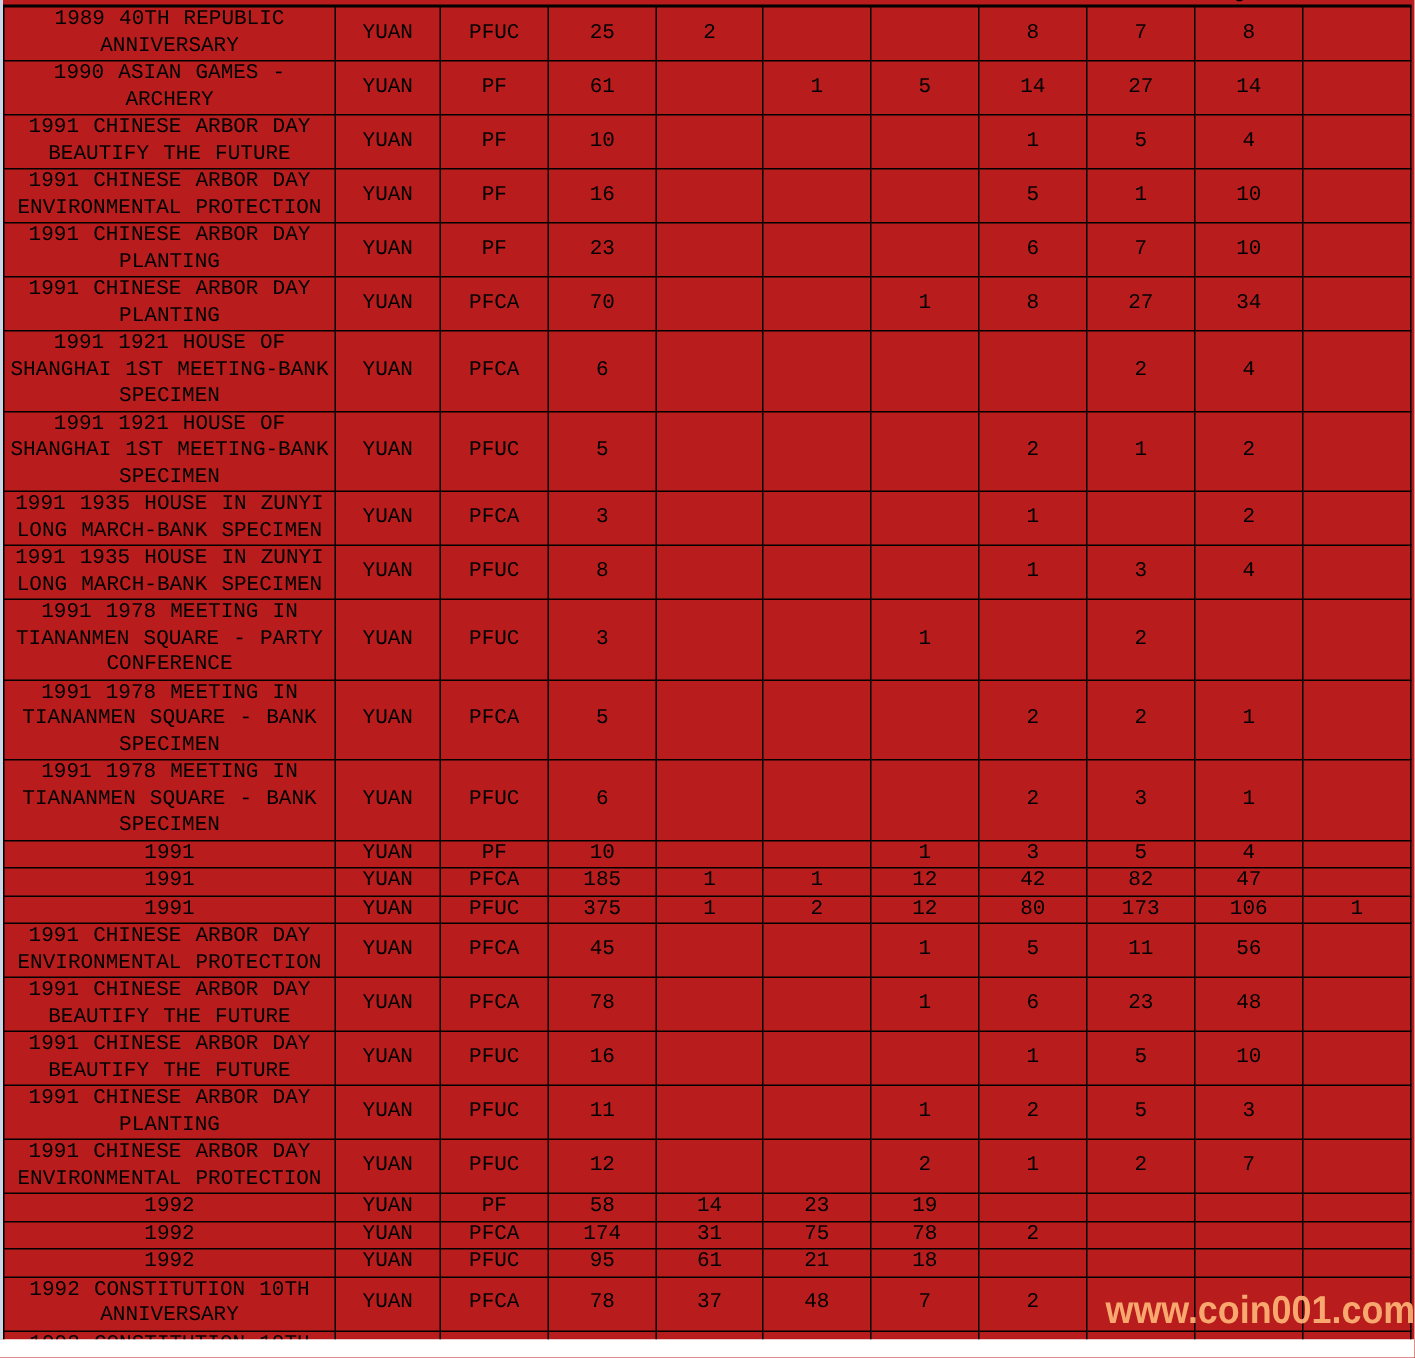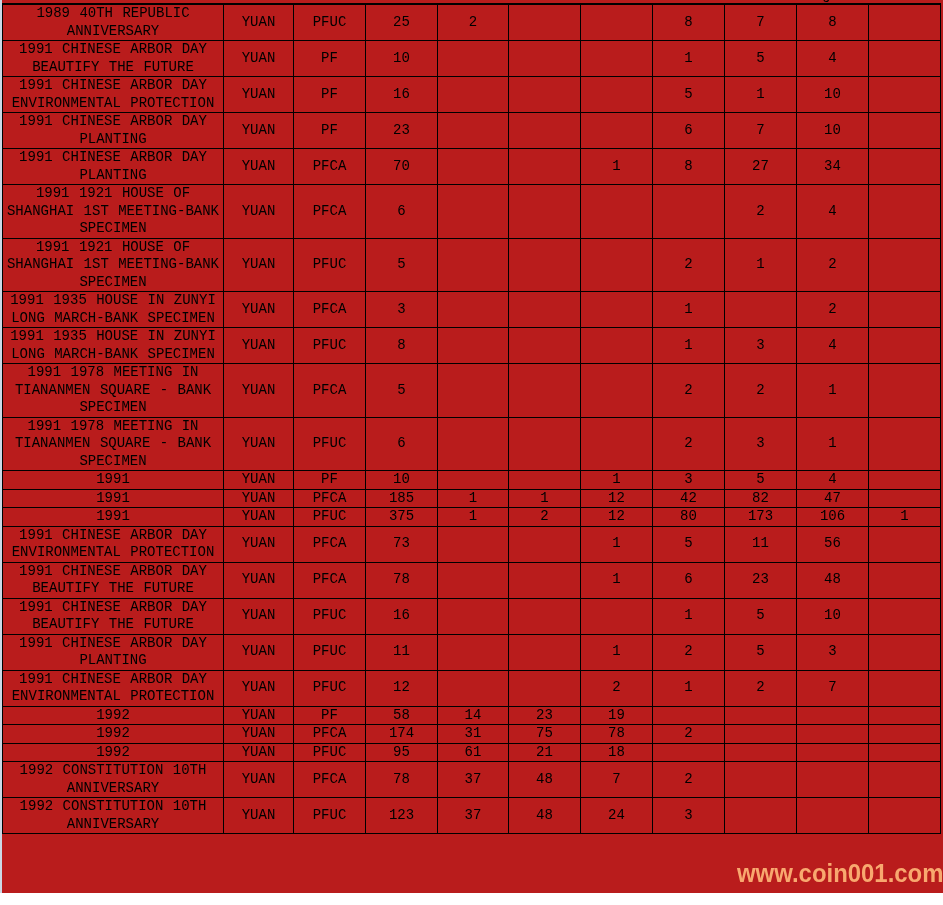--- a/index.html
+++ b/index.html
@@ -102,20 +102,33 @@
     <td>25</td>
     <td>2</td>
     <td></td>
     <td></td>
     <td>8</td>
     <td>7</td>
     <td>8</td>
     <td></td>
   </tr>
           <tr>
+    <td>1990 ASIAN GAMES - ARCHERY</td>
+    <td>YUAN</td>
+    <td>PF</td>
+    <td>61</td>
+    <td></td>
+    <td>1</td>
+    <td>5</td>
+    <td>14</td>
+    <td>27</td>
+    <td>14</td>
+    <td></td>
+  </tr>
+          <tr>
     <td>1991 CHINESE ARBOR DAY BEAUTIFY THE FUTURE</td>
     <td>YUAN</td>
     <td>PF</td>
     <td>10</td>
     <td></td>
     <td></td>
     <td></td>
     <td>1</td>
     <td>5</td>
     <td>4</td>
@@ -203,20 +216,33 @@
     <td>1991 1935 HOUSE IN ZUNYI LONG MARCH-BANK SPECIMEN</td>
     <td>YUAN</td>
     <td>PFUC</td>
     <td>8</td>
     <td></td>
     <td></td>
     <td></td>
     <td>1</td>
     <td>3</td>
     <td>4</td>
+    <td></td>
+  </tr>
+          <tr>
+    <td>1991 1978 MEETING IN TIANANMEN SQUARE - PARTY CONFERENCE</td>
+    <td>YUAN</td>
+    <td>PFUC</td>
+    <td>3</td>
+    <td></td>
+    <td></td>
+    <td>1</td>
+    <td></td>
+    <td>2</td>
+    <td></td>
     <td></td>
   </tr>
           <tr>
     <td>1991 1978 MEETING IN TIANANMEN SQUARE - BANK SPECIMEN</td>
     <td>YUAN</td>
     <td>PFCA</td>
     <td>5</td>
     <td></td>
     <td></td>
     <td></td>
@@ -274,21 +300,21 @@
     <td>12</td>
     <td>80</td>
     <td>173</td>
     <td>106</td>
     <td>1</td>
   </tr>
           <tr>
     <td>1991 CHINESE ARBOR DAY ENVIRONMENTAL PROTECTION</td>
     <td>YUAN</td>
     <td>PFCA</td>
-    <td>73</td>
+    <td>45</td>
     <td></td>
     <td></td>
     <td>1</td>
     <td>5</td>
     <td>11</td>
     <td>56</td>
     <td></td>
   </tr>
           <tr>
     <td>1991 CHINESE ARBOR DAY BEAUTIFY THE FUTURE</td>

